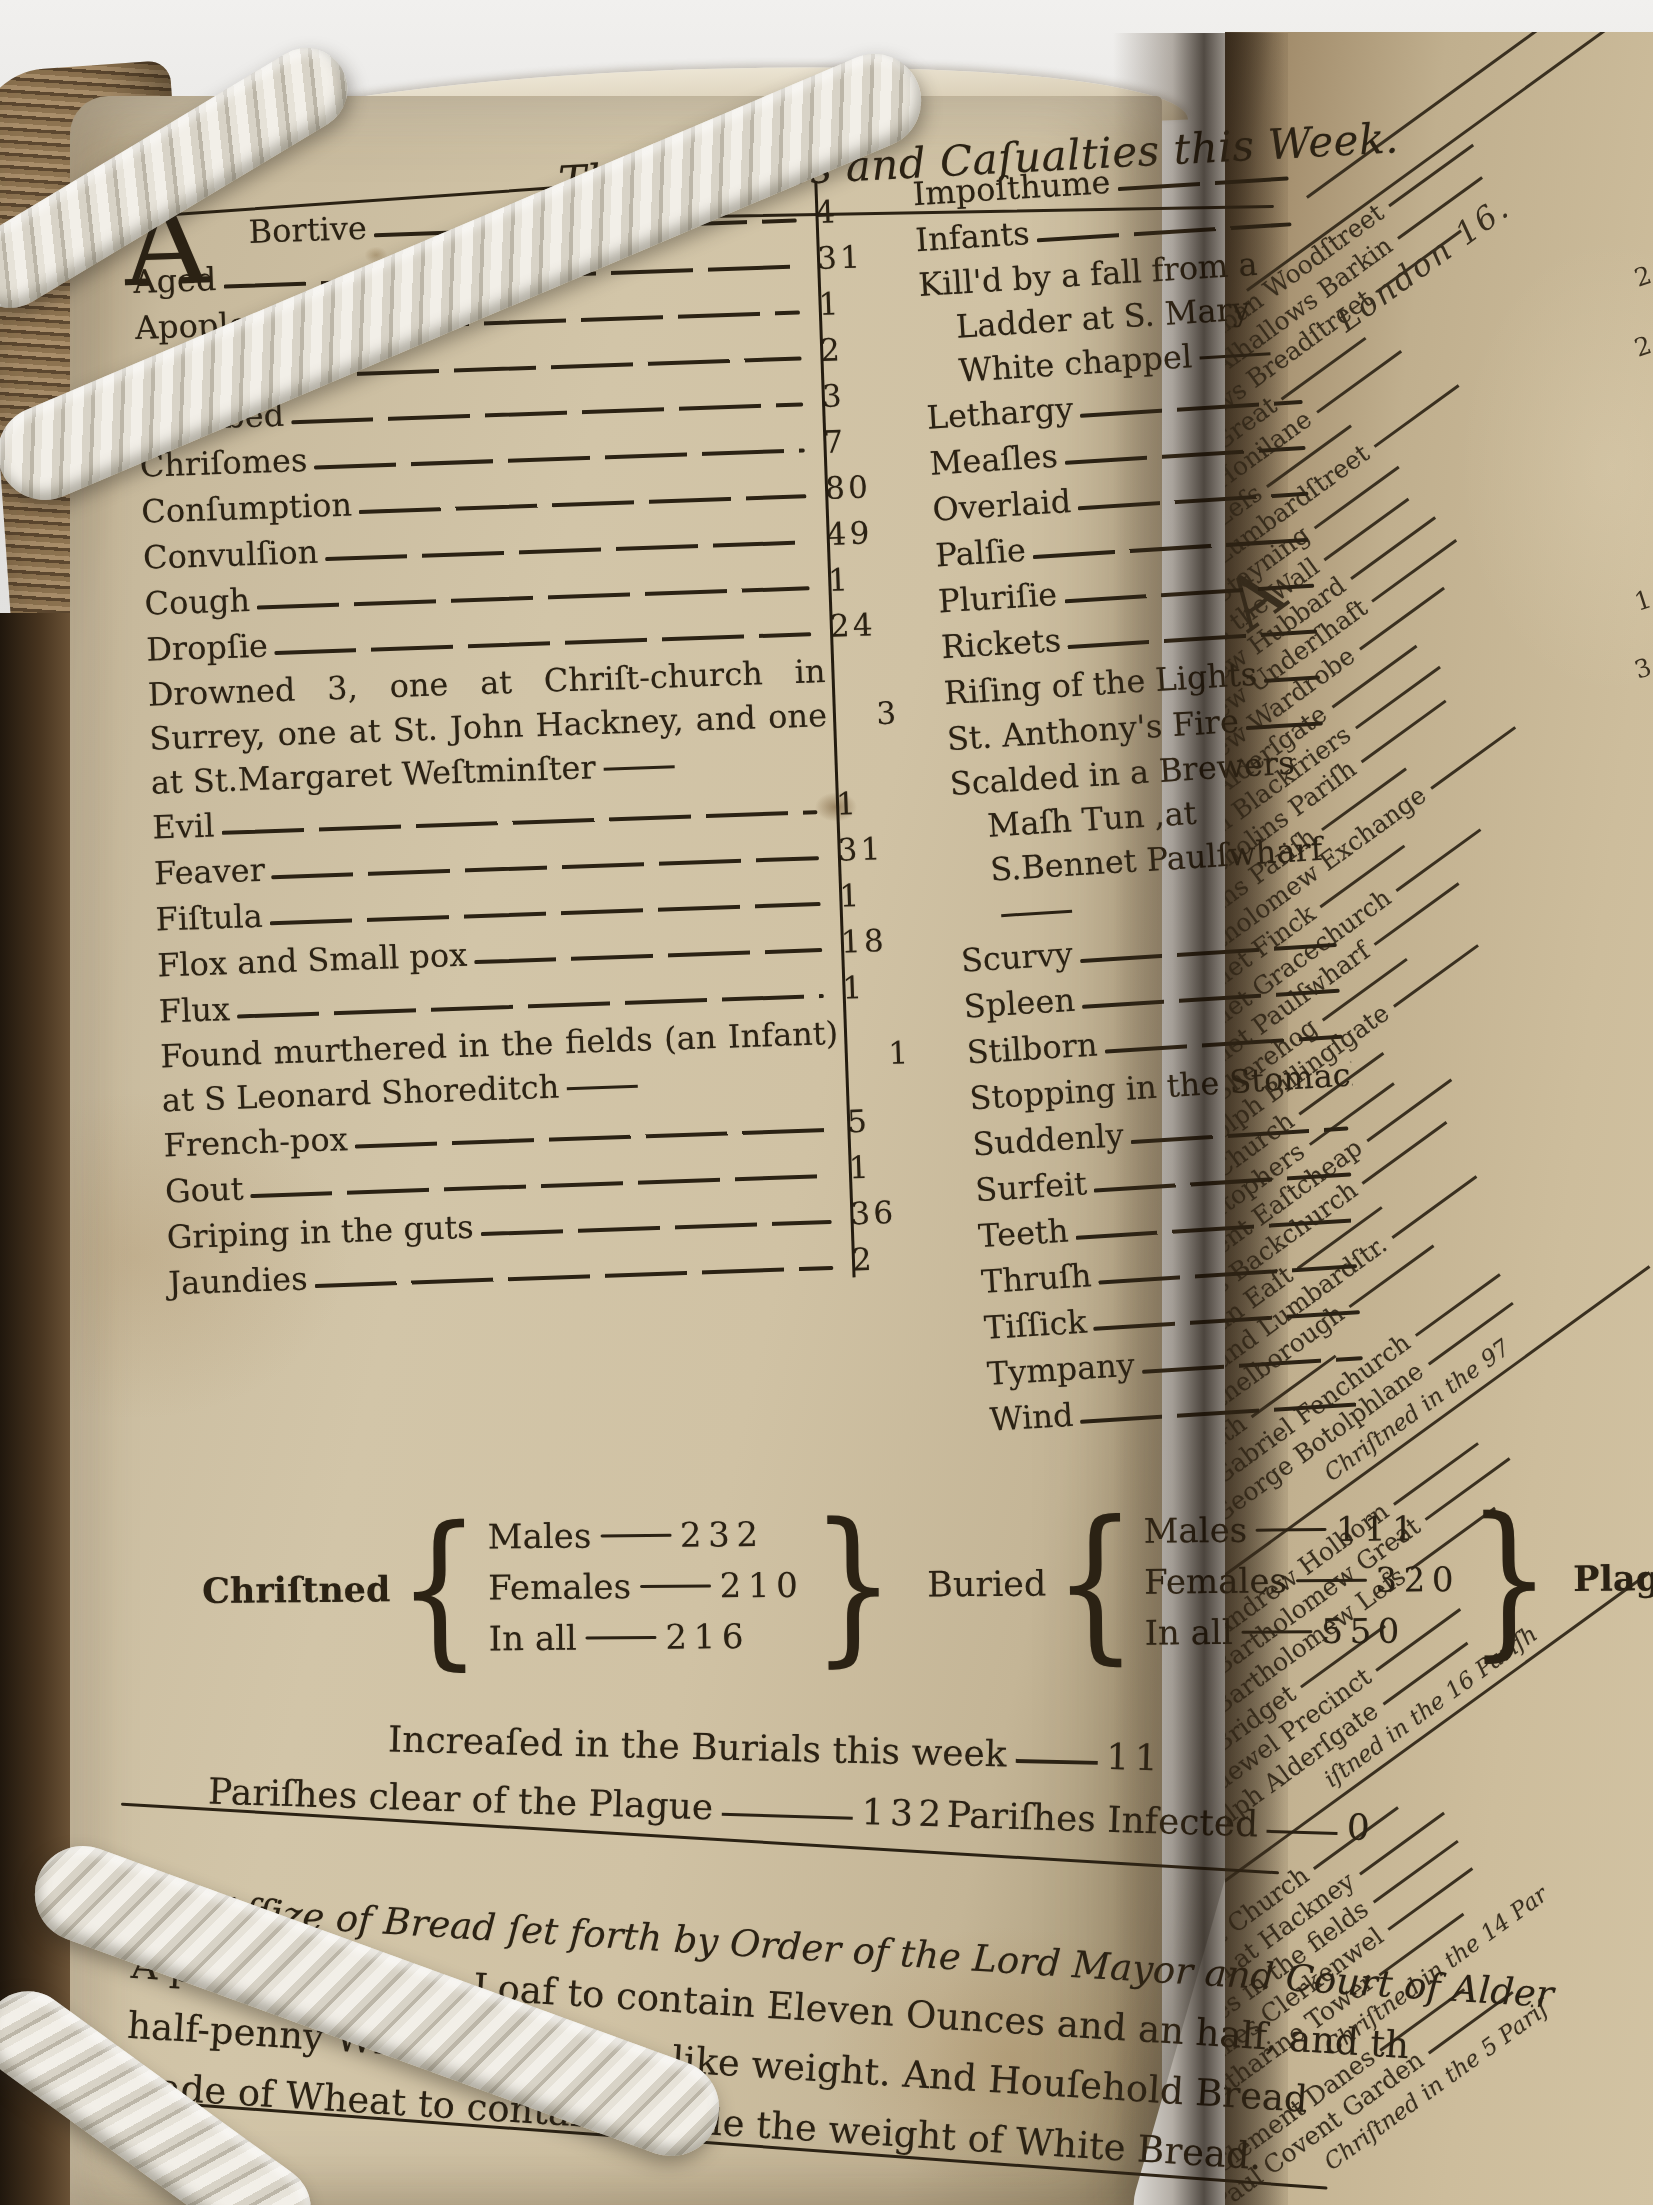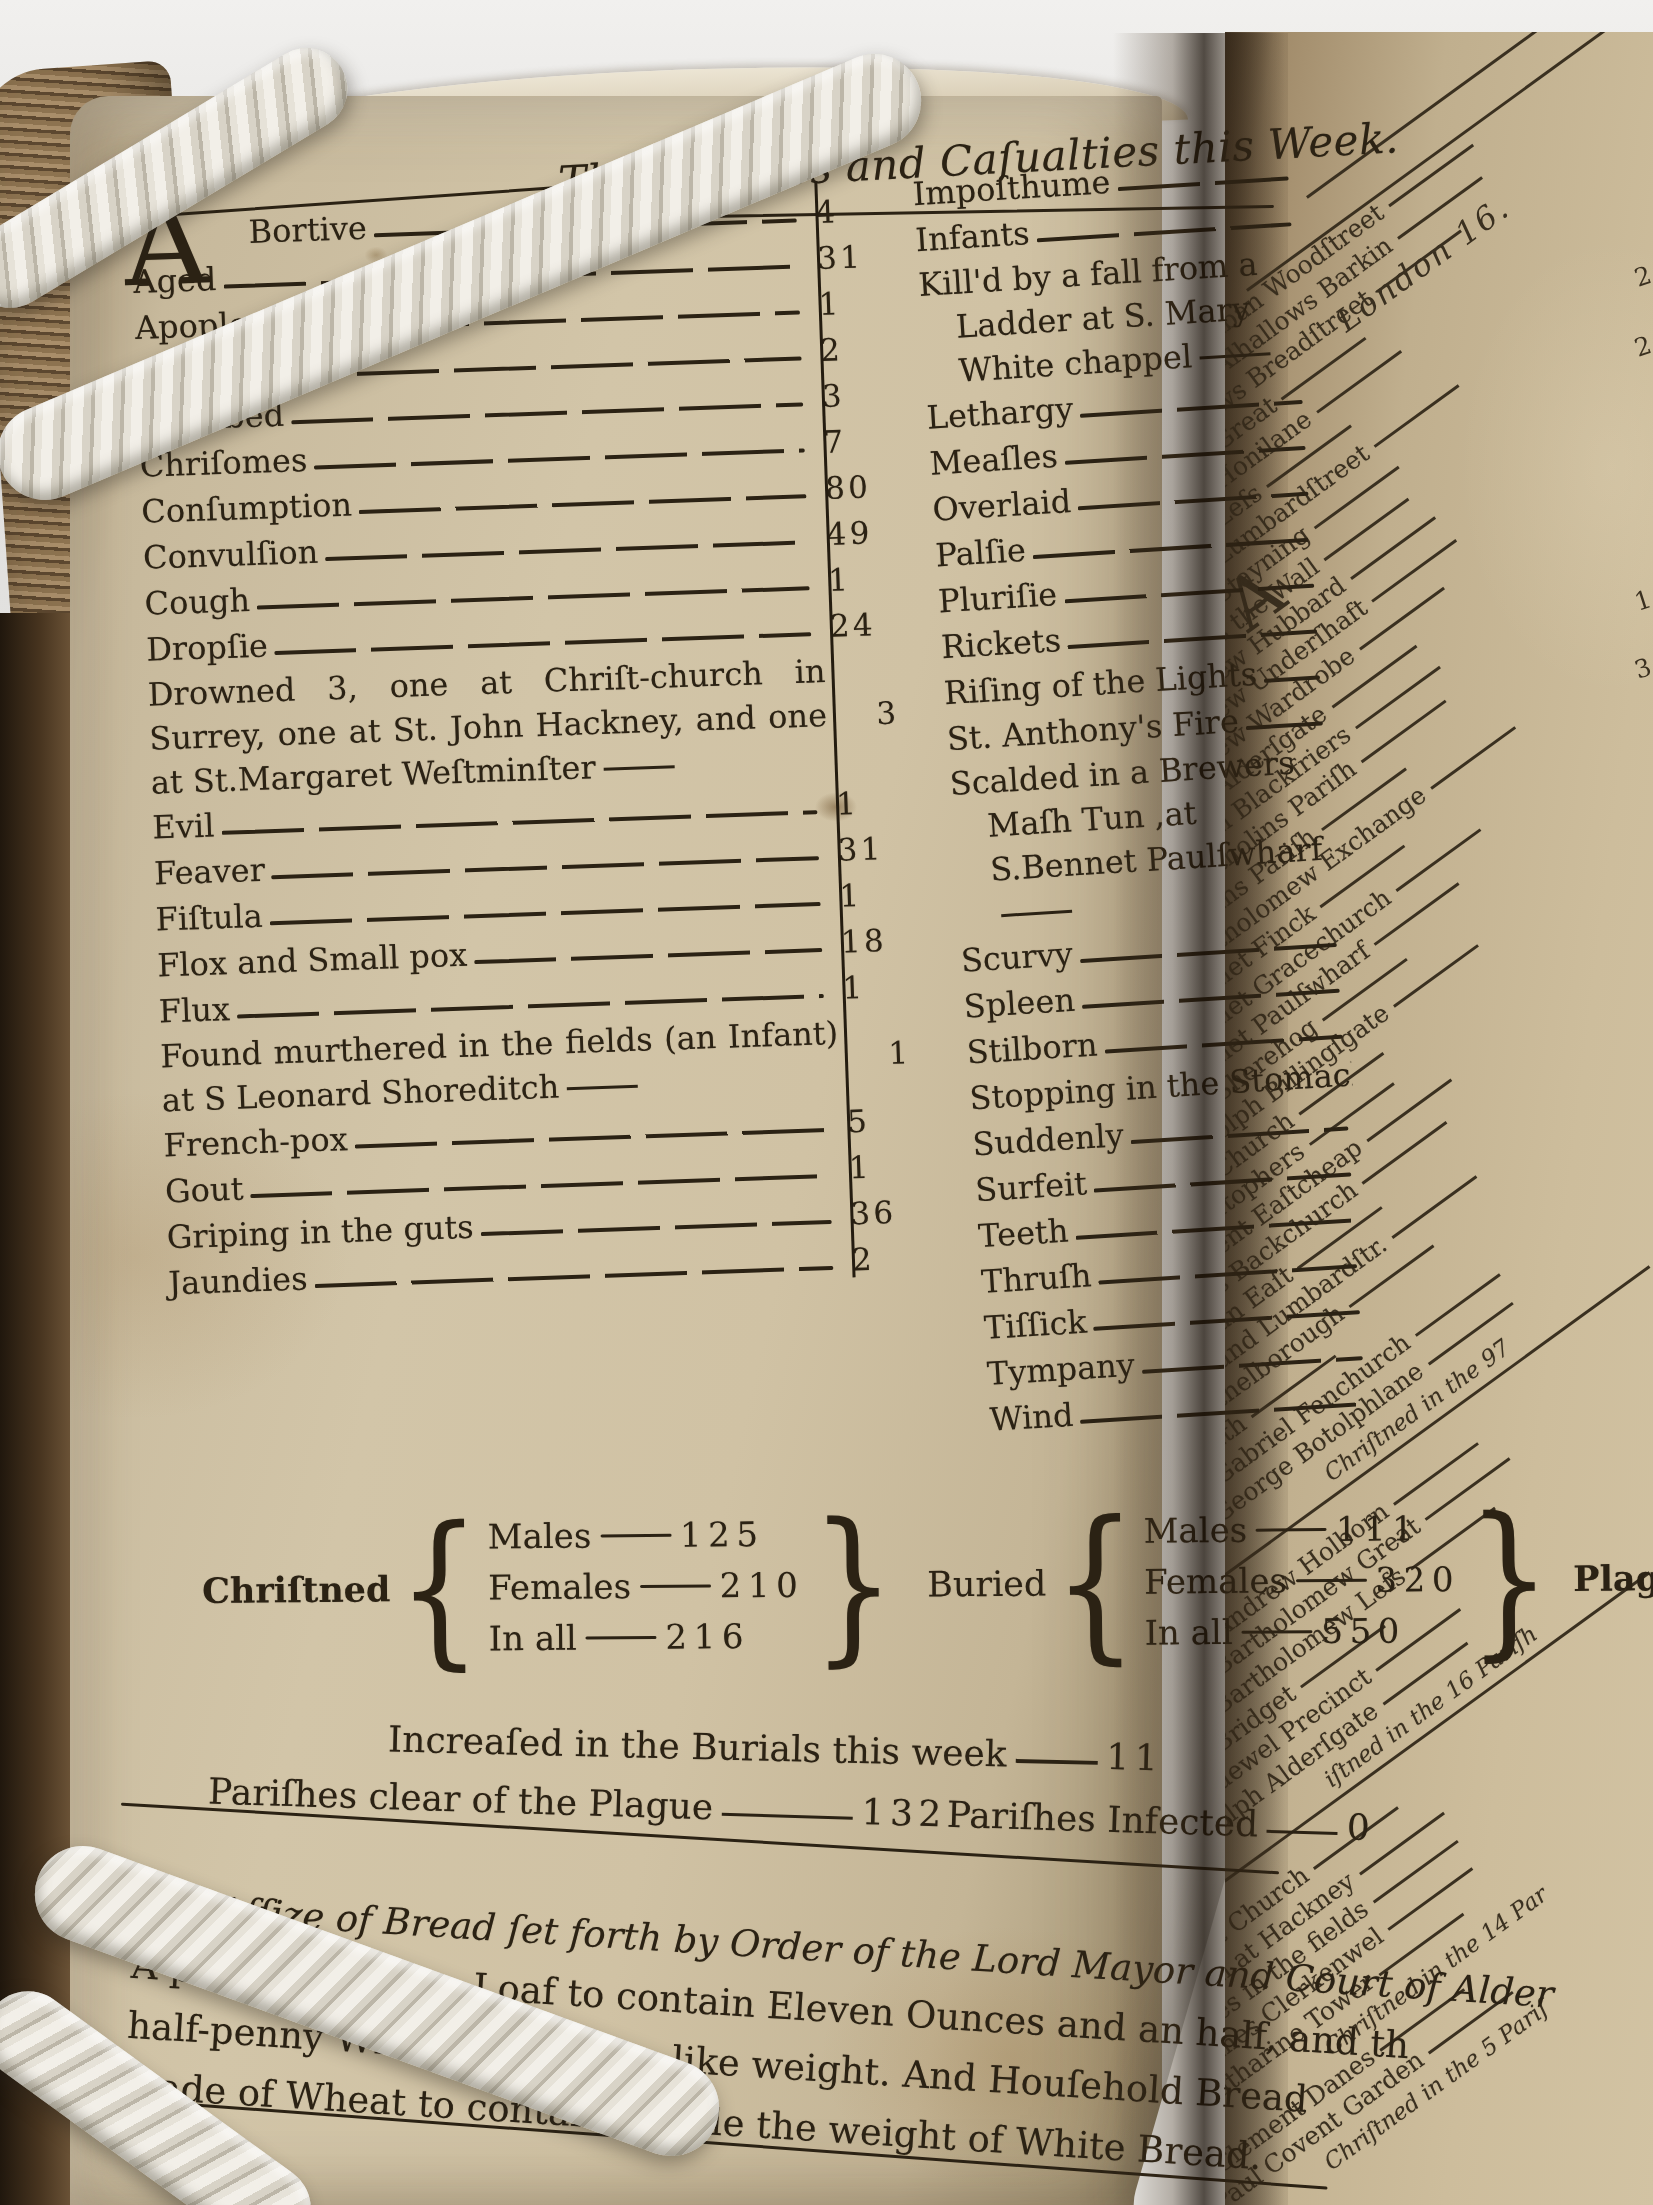--- a/index.html
+++ b/index.html
@@ -393,21 +393,21 @@
   </div>
 
   <div class="summary">
     <span class="grp-label">Chriſtned</span>
     <span class="brace">{</span>
     <div class="grp">
 
         <div class="titem">
           <span>Males</span>
           <span class="tleader"></span>
-          <span class="tvalue">125</span>
+          <span class="tvalue">232</span>
         </div>
 
         <div class="titem">
           <span>Females</span>
           <span class="tleader"></span>
           <span class="tvalue">210</span>
         </div>
 
         <div class="titem">
           <span>In all</span>

